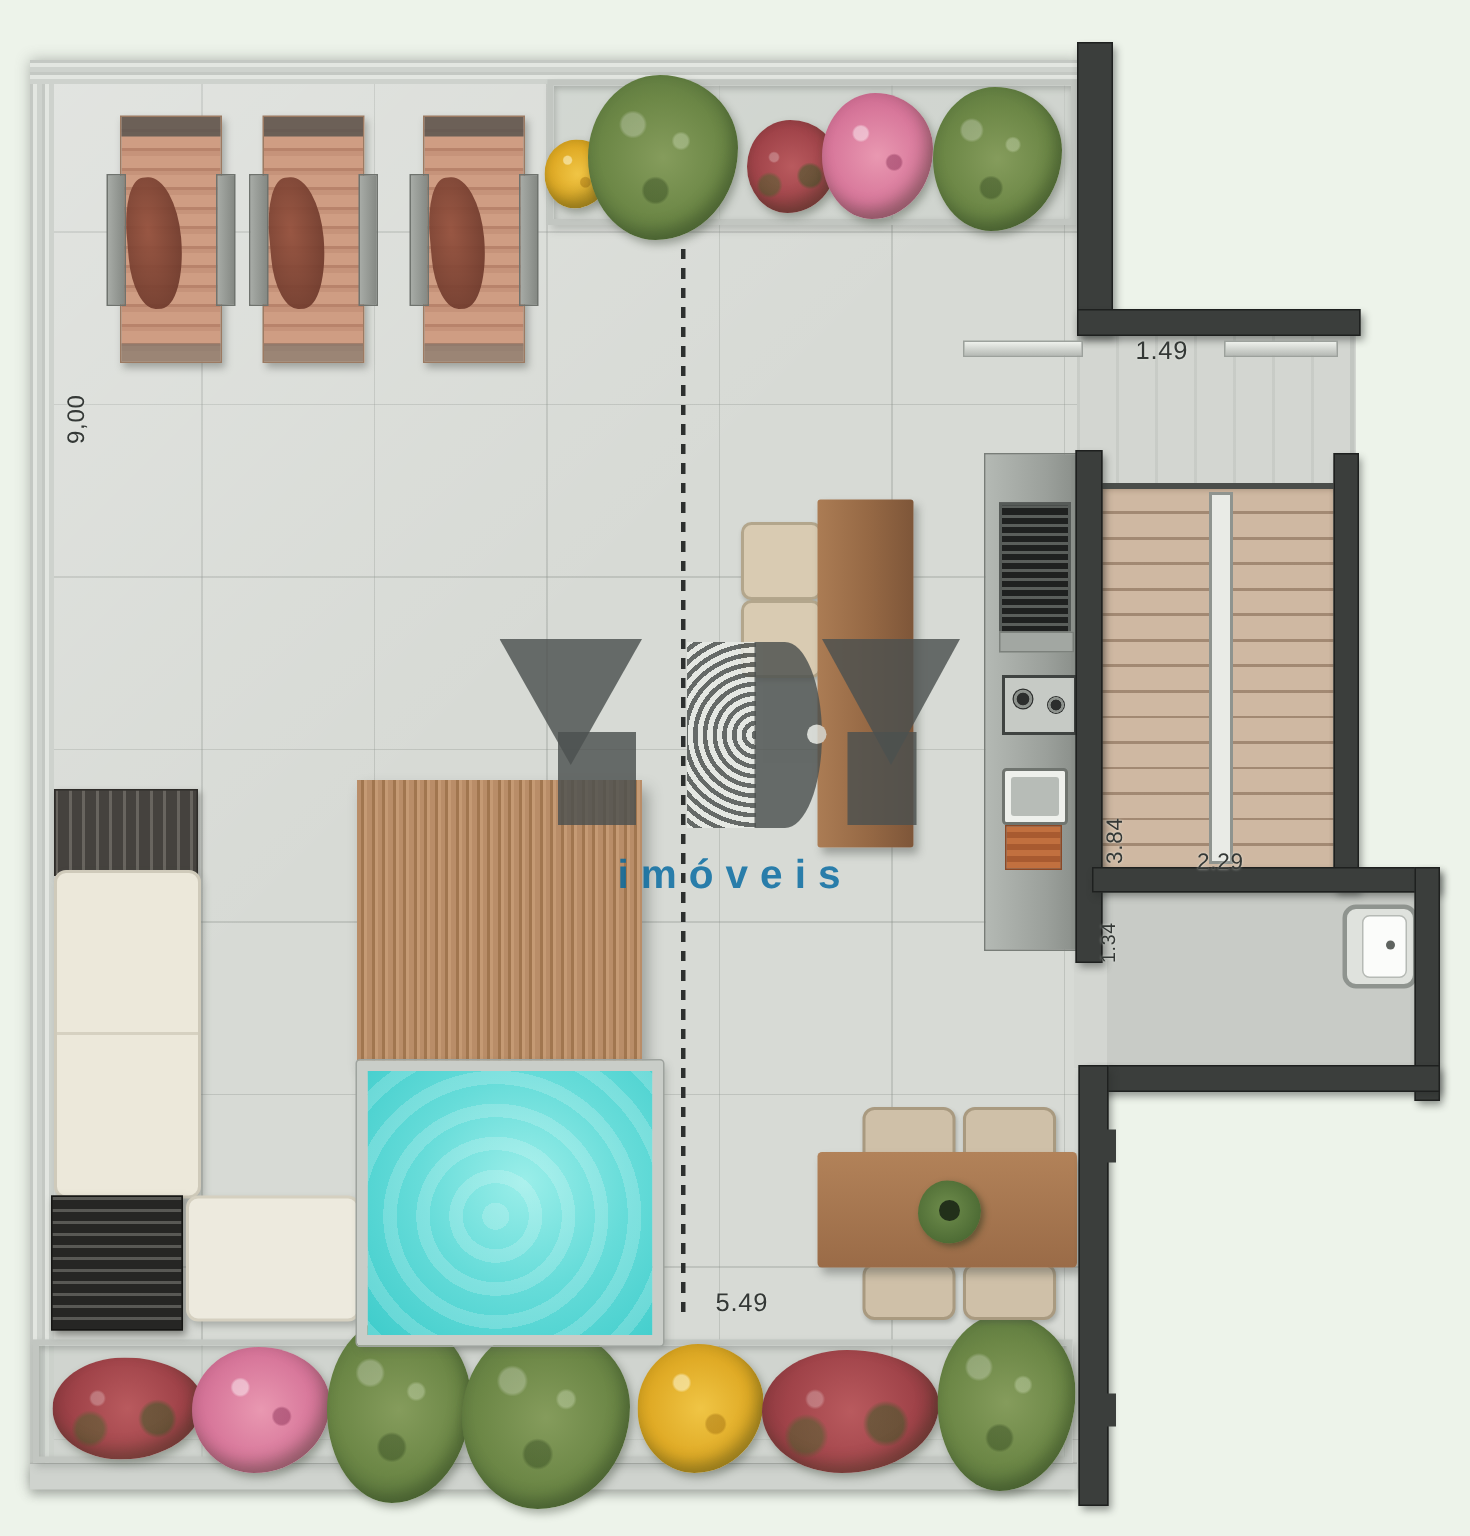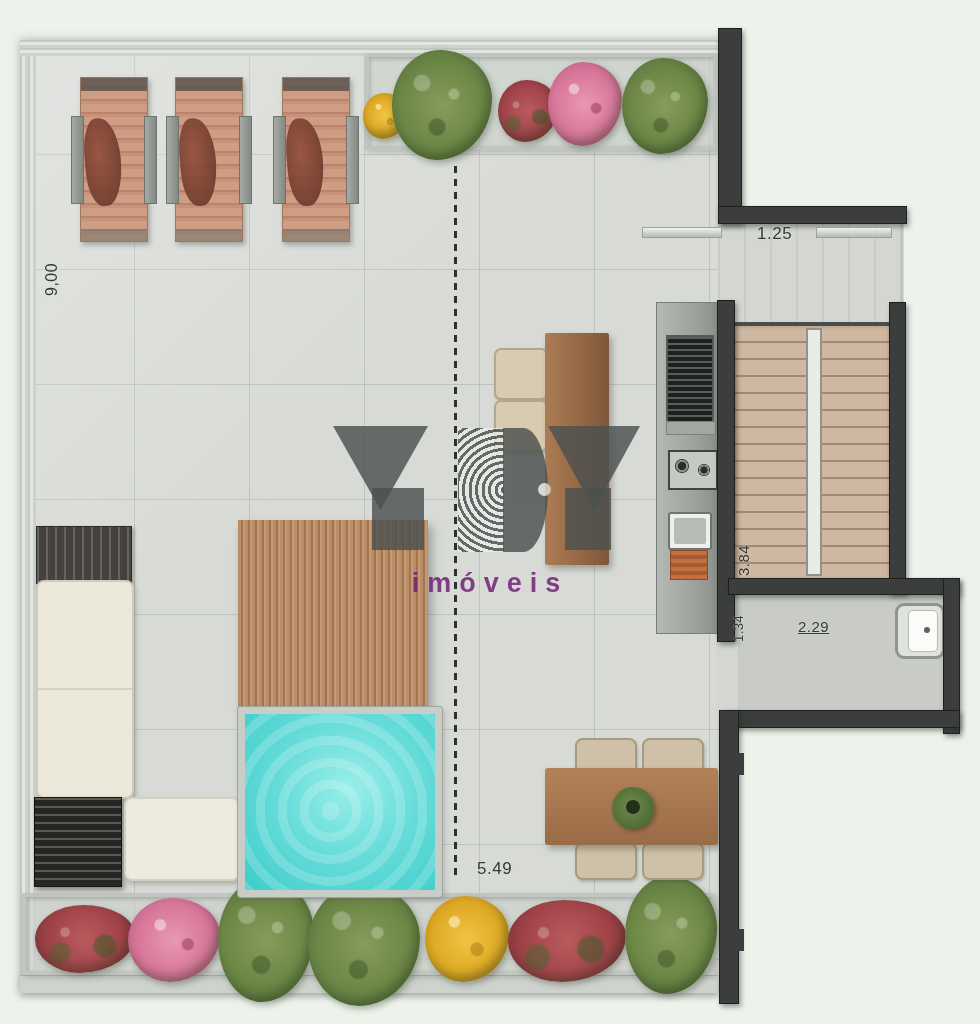--- a/index.html
+++ b/index.html
@@ -174,37 +174,37 @@
   .dt1{left:642px;top:227px;width:78px;} .dt2{left:816px;top:227px;width:74px;}
 
   
   .dim{color:#343836;font-size:15px;letter-spacing:.5px;line-height:1;white-space:nowrap;
        text-shadow:0 0 2px rgba(230,234,228,.8);}
   .dim-vert{writing-mode:vertical-rl;transform:rotate(180deg);}
   .dim-900{left:44px;top:238px;height:58px;font-size:16px;}
   .dim-170{left:757px;top:225px;font-size:17px;}
   .dim-384{left:736px;top:514px;height:62px;}
   .dim-134{left:732px;top:596px;height:46px;font-size:13px;}
-  .dim-229{left:798px;top:619px;text-decoration:underline;}
+  .dim-229{left:798px;top:567px;}
   .dim-736{left:477px;top:860px;font-size:17px;}
 
   
   .wm{opacity:.82;}
   .wm-tri{background:#4c514f;clip-path:polygon(0 0,100% 0,50% 100%);}
   .wm-y1t{left:333px;top:426px;width:95px;height:84px;}
   .wm-y1s{left:372px;top:488px;width:52px;height:62px;background:#4c514f;}
   .wm-y2t{left:548px;top:426px;width:92px;height:84px;}
   .wm-y2s{left:565px;top:488px;width:46px;height:62px;background:#4c514f;}
   .wm-brings{left:458px;top:428px;width:46px;height:124px;
     background:repeating-radial-gradient(circle at 100% 50%,#4c514f 0 3px,#e8ebe6 3px 6.5px);}
   .wm-bsolid{left:503px;top:428px;width:45px;height:124px;background:#4c514f;
     border-radius:0 55% 55% 0/0 50% 50% 0;}
   .wm-bsolid::after{content:"";position:absolute;right:-3px;top:55px;width:13px;height:13px;background:#d7dad5;border-radius:50%;}
   .wm-text{left:400px;top:568px;width:180px;text-align:center;font-size:27px;font-weight:bold;
-    letter-spacing:8px;color:#701a75;}
+    letter-spacing:8px;color:#0369a1;}
 </style>
 </head>
 <body>
 
 <div class="canvas">
 
   <div class="abs floor-main"></div>
   <div class="abs floor-corridor"></div>
   <div class="abs floor-bath"></div>
   <div class="abs floor-patch"></div>
@@ -283,21 +283,21 @@
   <div class="abs wall w3"></div>
   <div class="abs wall w4"></div>
   <div class="abs wall w5"></div>
   <div class="abs wall w6"></div>
   <div class="abs wall w7"></div>
   <div class="abs wall w8"></div>
   <div class="abs door-track dt1"></div>
   <div class="abs door-track dt2"></div>
 
   <div class="abs dim dim-vert dim-900">9,00</div>
-  <div class="abs dim dim-170">1.25</div>
+  <div class="abs dim dim-170">1.49</div>
   <div class="abs dim dim-vert dim-384">3.84</div>
   <div class="abs dim dim-vert dim-134">1.34</div>
   <div class="abs dim dim-229">2.29</div>
   <div class="abs dim dim-736">5.49</div>
 
   <div class="abs wm wm-tri wm-y1t"></div>
   <div class="abs wm wm-y1s"></div>
   <div class="abs wm wm-brings"></div>
   <div class="abs wm wm-bsolid"></div>
   <div class="abs wm wm-tri wm-y2t"></div>

